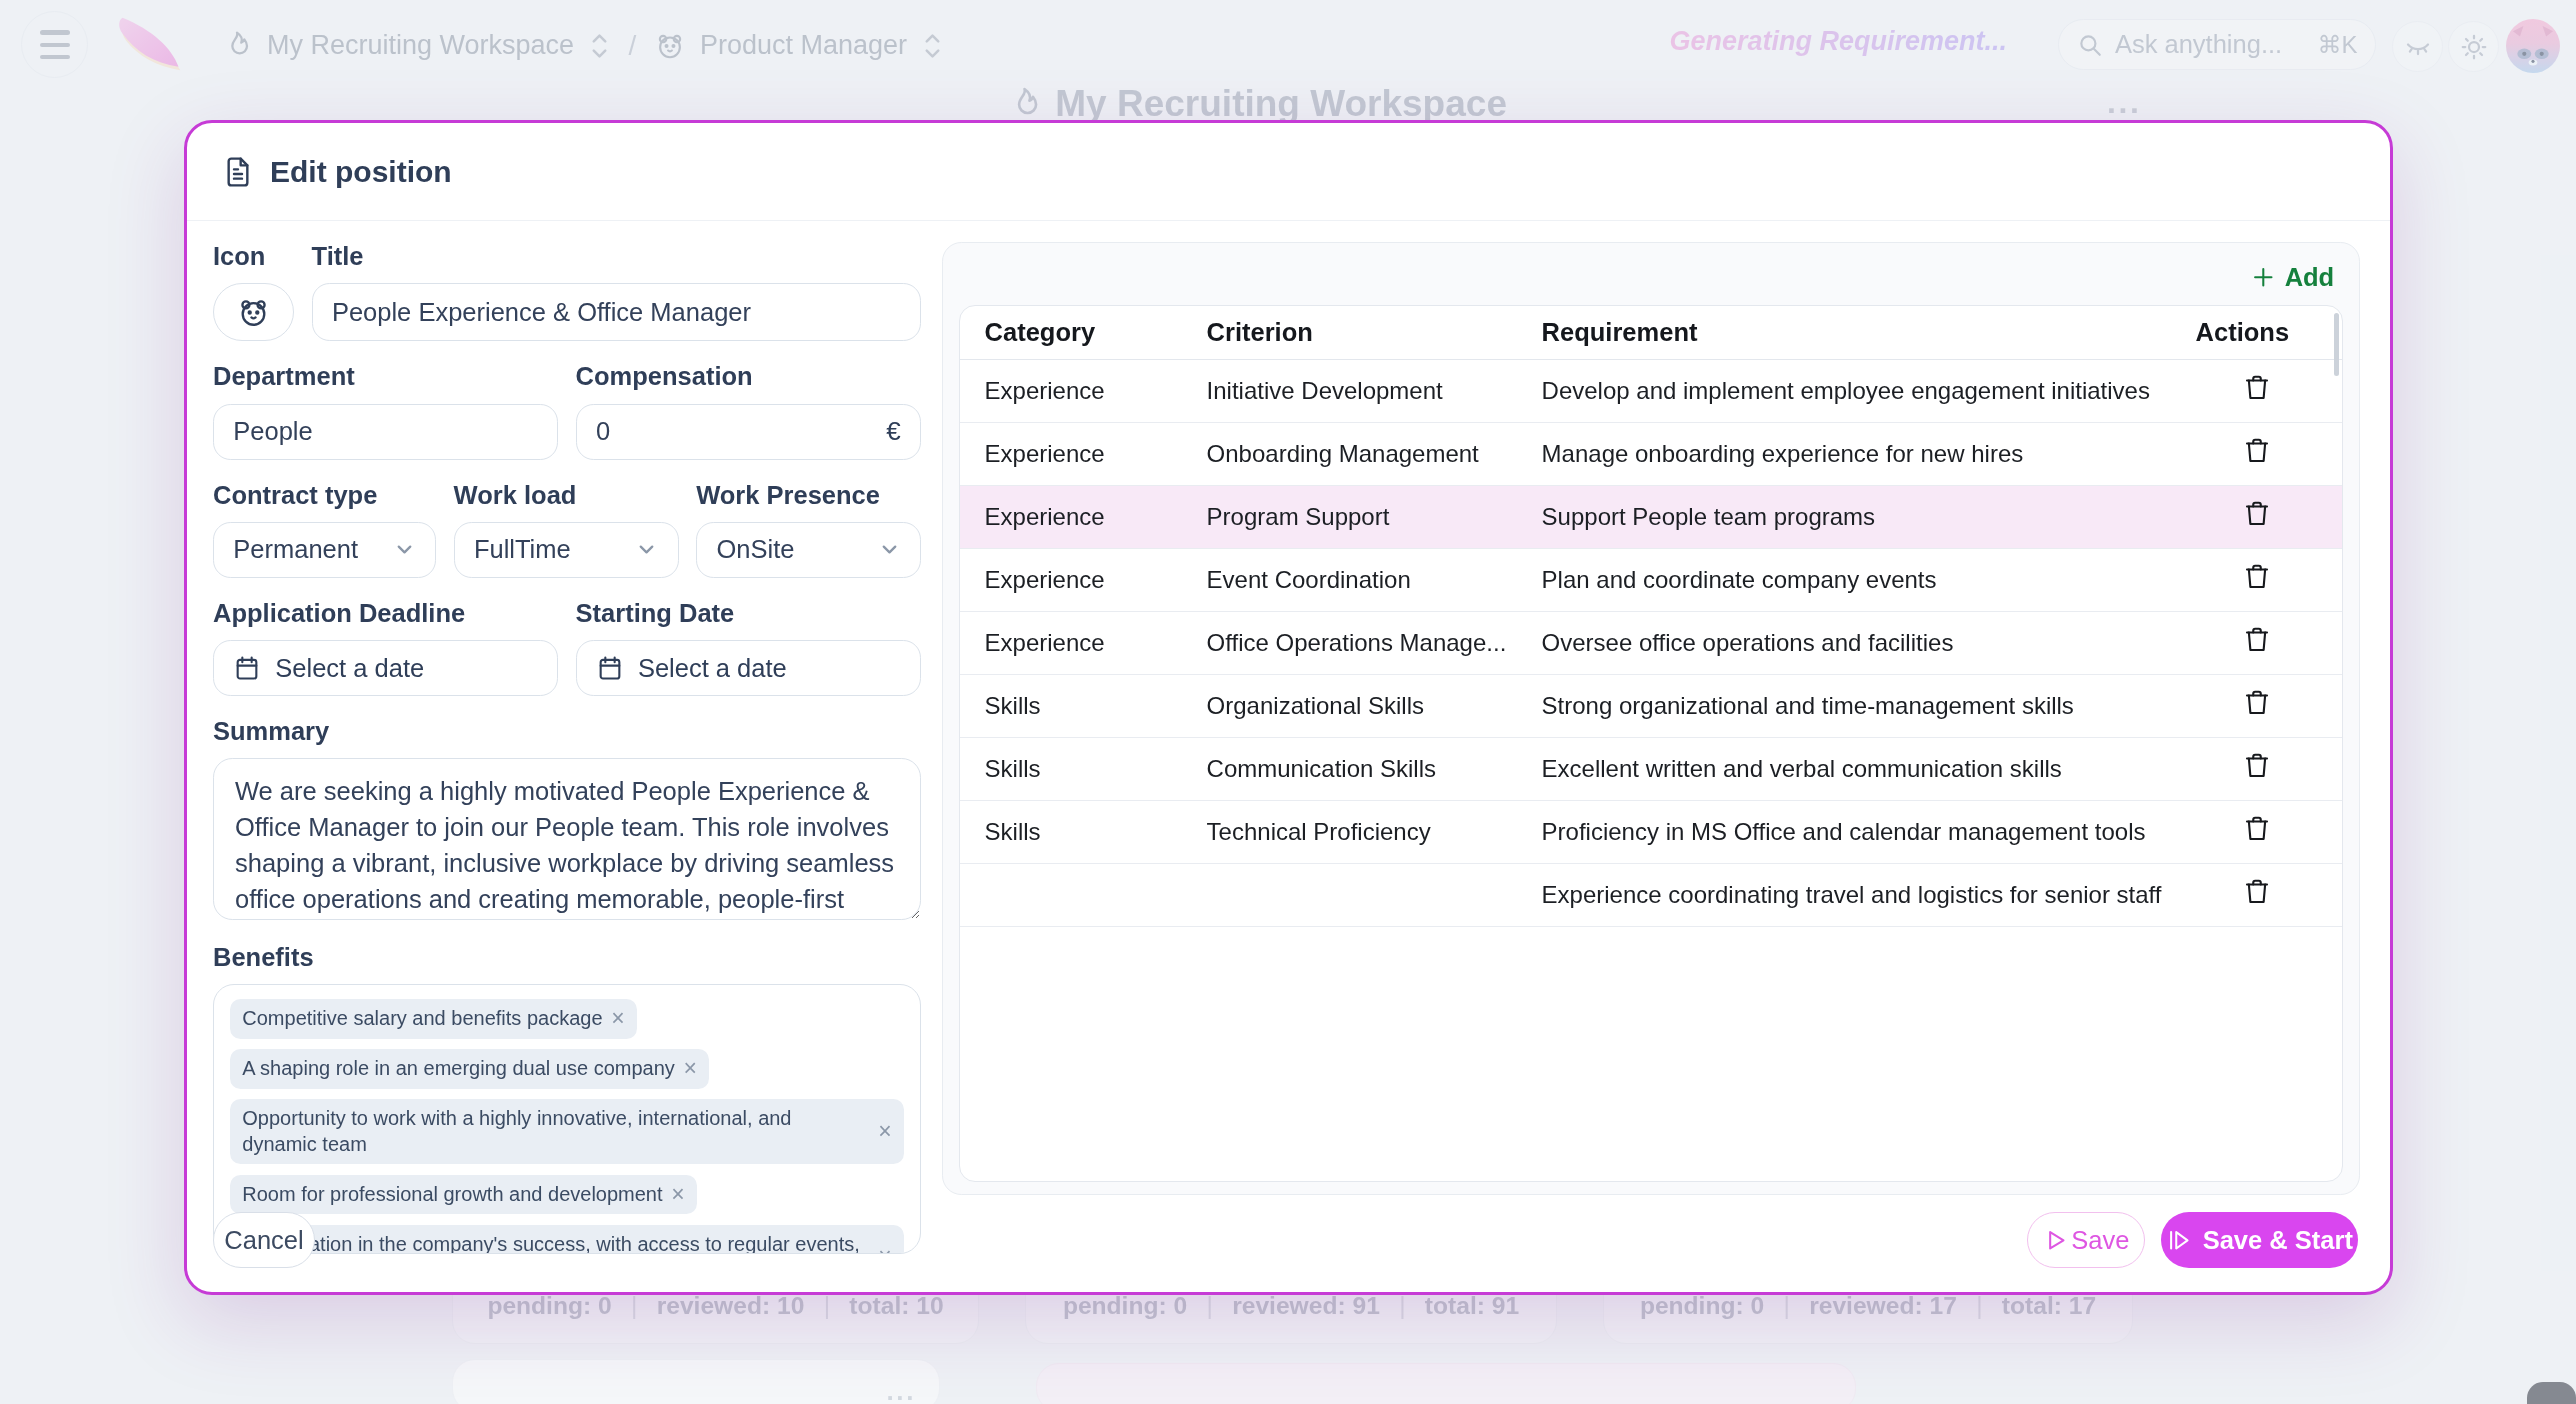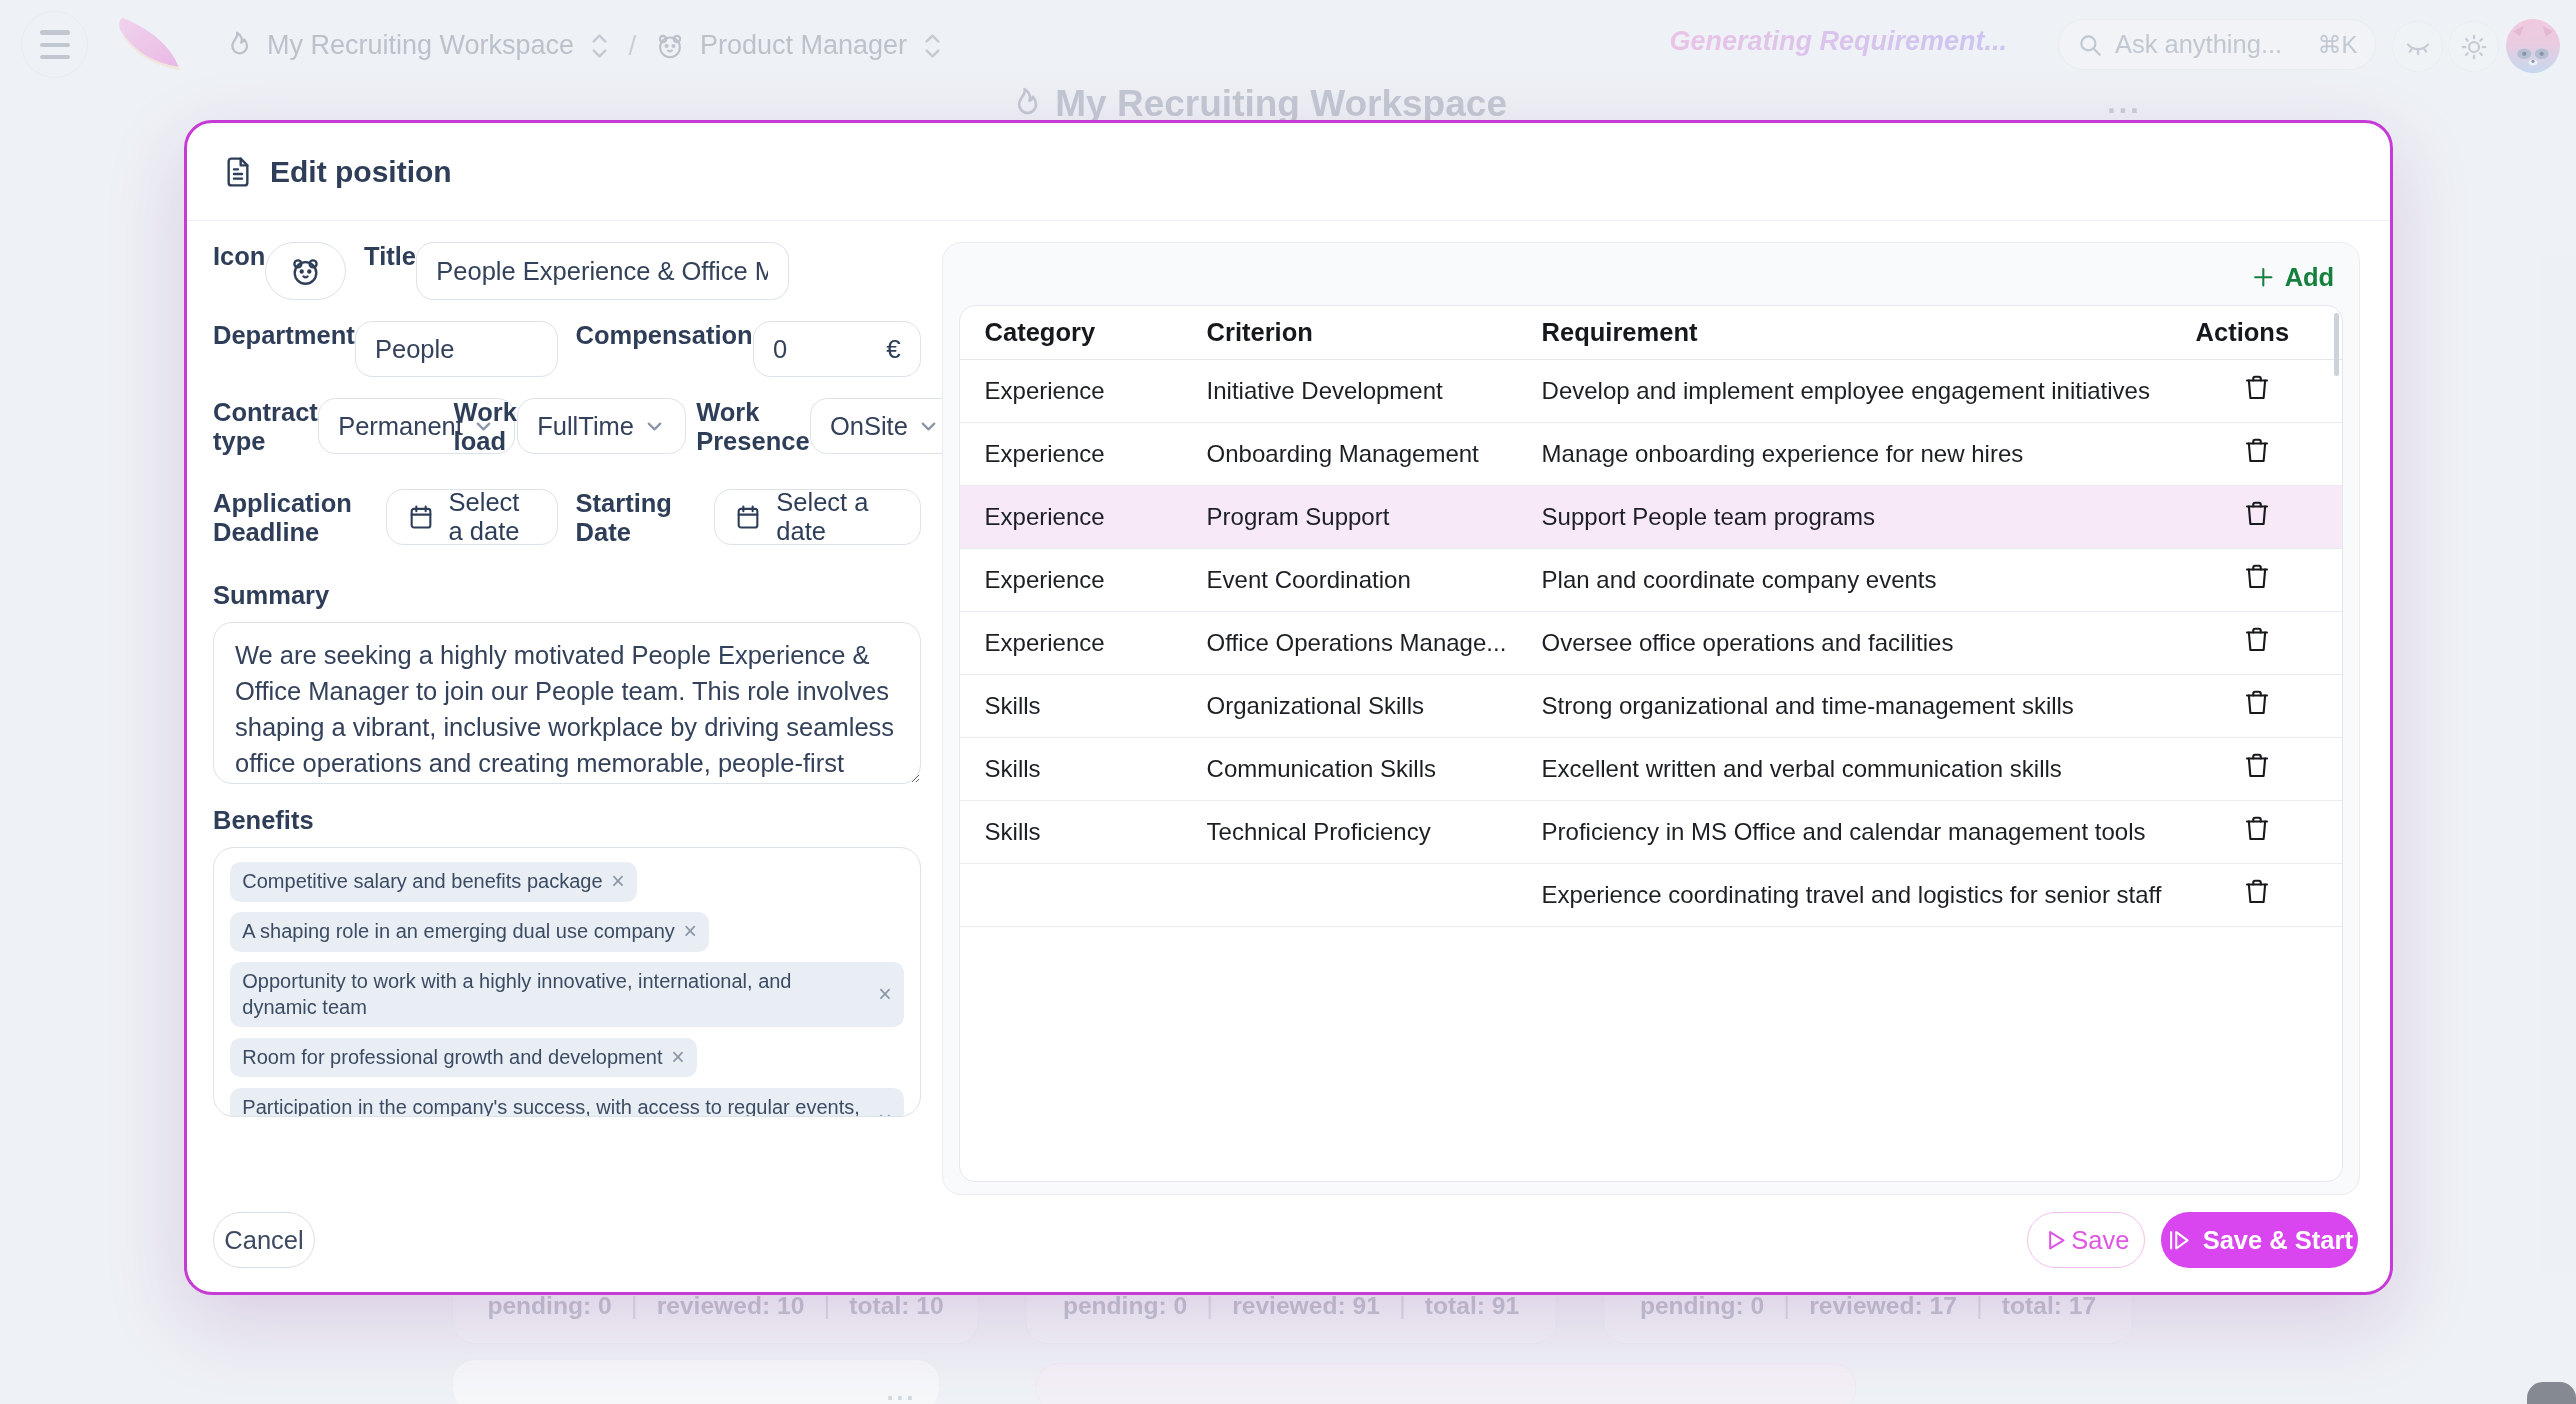--- a/index.html
+++ b/index.html
@@ -42,21 +42,21 @@
   
   .modal { position:absolute; left:184px; top:120px; width:2209px; height:1175px; background:#ffffff; border:3.5px solid #c63bd6; border-radius:28px; box-shadow:0 26px 79px rgba(130,40,150,.18); }
   .m-header { height:98px; display:flex; align-items:center; gap:16px; padding:0 35px; border-bottom:1.8px solid #eef1f5; color:#2f3e58; }
   .m-title { font-size:30px; font-weight:700; }
   .m-body { display:flex; gap:21px; padding:21px 30px 0 26px; }
 
   
   .lcol { width:708px; }
   .f-label { font-size:25.5px; font-weight:700; color:#2f3e58; margin-bottom:12.3px; }
   .f-row { display:flex; gap:17.6px; margin-bottom:21px; }
-  .f-col { display:flex; flex-direction:row; }
+  .f-col { display:flex; flex-direction:column;justify-content:center; }
   .inp { border:1.8px solid #dbe2ea; border-radius:17.6px; height:56px; display:flex; align-items:center; padding:0 19.3px; font-size:25.5px; color:#33415a; background:#fff; }
   .inp input { border:0; outline:0; width:100%; font:inherit; color:inherit; background:transparent; }
   .icon-btn { width:81px; height:58px; border:1.8px solid #dbe2ea; border-radius:29px; display:flex; align-items:center; justify-content:center; color:#2f3e58; }
   .select { justify-content:space-between; gap:8.8px; cursor:default; }
   .chev { width:23px; height:23px; color:#8b97a8; flex:none; }
   .dateinp { gap:14px; color:#2f3e58; }
   .cal { width:28px; height:28px; color:#2f3e58; flex:none; }
   .cur { color:#2f3e58; font-size:26px; }
   textarea.summary { width:708px; height:162px; border:1.8px solid #dbe2ea; border-radius:19.3px; padding:14px 21px; font-family:inherit; font-size:25.5px; line-height:36px; color:#33415a; resize:vertical; outline:none; overflow:hidden; }
   .benefits-box { width:708px; height:270px; border:1.8px solid #dbe2ea; border-radius:21px; padding:14px 16px; display:flex; flex-direction:column; gap:10.5px; overflow:hidden; }

